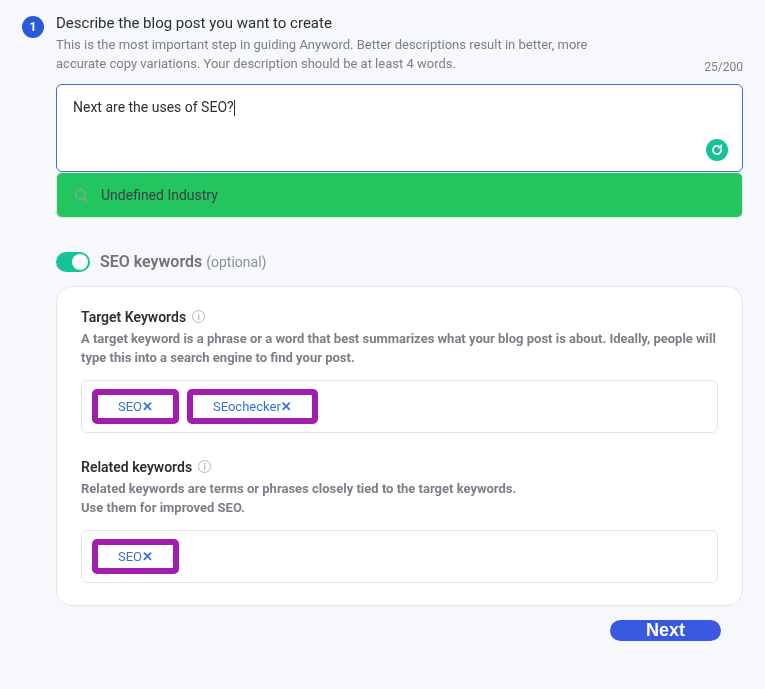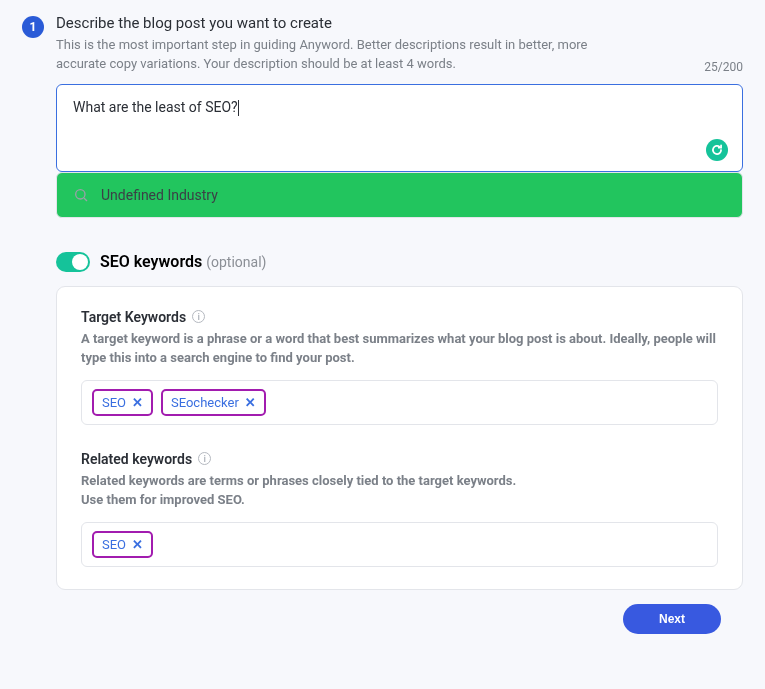--- a/index.html
+++ b/index.html
@@ -88,74 +88,74 @@
     margin: 34px 0 14px 0;
   }
   .toggle {
     width: 34px; height: 20px; background:#15c39a; border-radius:999px;
     position:relative; cursor:pointer;
   }
   .toggle::after{
     content:''; position:absolute; width:16px; height:16px; background:#fff;
     border-radius:50%; top:2px; right:2px;
   }
-  .seo-title { font-size:16px; font-weight:600; color:#000000; }
+  .seo-title { font-size:16px; font-weight:600; color:#737373; }
   .optional { font-size:14px; color:#8b8f96; font-weight:400; }
   .keywords-panel {
-    background:#fff; border:1px solid #e3e5ea; border-radius:9px;
+    background:#fff; border:1px solid #e3e5ea; border-radius:16px;
     padding: 22px 24px;
   }
   .kw-heading {
     font-size:14px; font-weight:600; color:#2b2f36;
     display:flex; align-items:center; gap:6px; margin-bottom:4px;
   }
   .info-icon {
     width:13px; height:13px; border:1.2px solid #b5b9c0; border-radius:50%;
     display:inline-flex; align-items:center; justify-content:center;
     font-size:9px; color:#b5b9c0; font-weight:700;
   }
   .kw-desc {
     font-size:13px; color:#7b8088; line-height:1.5; margin-bottom:12px;font-weight:bold;
   }
   .taginput {
     border:1px solid #e3e5ea; border-radius:6px; background:#fff;
     padding:8px 10px; display:flex; gap:8px; flex-wrap:wrap;
     min-height:44px; align-items:center;
   }
   .tag {
-    border:2px solid #a21caf; border-radius:5px;
-    padding:4px 8px; color:#3a6fe0; font-size:13px;
-    display:flex; align-items:center; gap:6px;
+    border:6px solid #a21caf; border-radius:5px;
+    padding:4px 20px; color:#3a6fe0; font-size:13px;
+    display:flex; align-items:center; 
   }
   .tag .x { font-weight:700; font-size:13px; color:#3a6fe0; cursor:pointer; }
   .kw-block + .kw-block { margin-top: 26px; }
   .footer {
     display:flex; justify-content:flex-end;
     padding: 14px 44px 0 0;
   }
   .next-btn {
     background:#3859e0; color:#fff; border:none;
-    padding:8px 36px; font-size:12px; font-weight:700;
+    padding:0 36px; font-size:18px; font-weight:700;
     border-radius:999px; cursor:pointer;text-align:right;
   }
 </style>
 </head>
 <body>
 
 <div class="container">
   <div class="step-row">
     <div class="step-num">1</div>
     <div class="step-content">
       <div class="step-title">Describe the blog post you want to create</div>
       <div class="step-desc-row">
         <div class="step-desc">This is the most important step in guiding Anyword. Better descriptions result in better, more accurate copy variations. Your description should be at least 4 words.</div>
         <div class="char-count">25/200</div>
       </div>
       <div class="textarea-box">
-        <span>What are the least of SEO?</span><span class="cursor"></span>
+        <span>Next are the uses of SEO?</span><span class="cursor"></span>
         <div class="grammarly">
           <svg viewBox="0 0 24 24" fill="none" stroke="#fff" stroke-width="3" stroke-linecap="round">
             <path d="M19 12a7 7 0 1 1-2.5-5.4"></path>
             <path d="M19 4v4h-4"></path>
           </svg>
         </div>
       </div>
 
       <div class="industry-box">
         <svg class="search-icon" viewBox="0 0 24 24" fill="none" stroke="currentColor" stroke-width="2">

